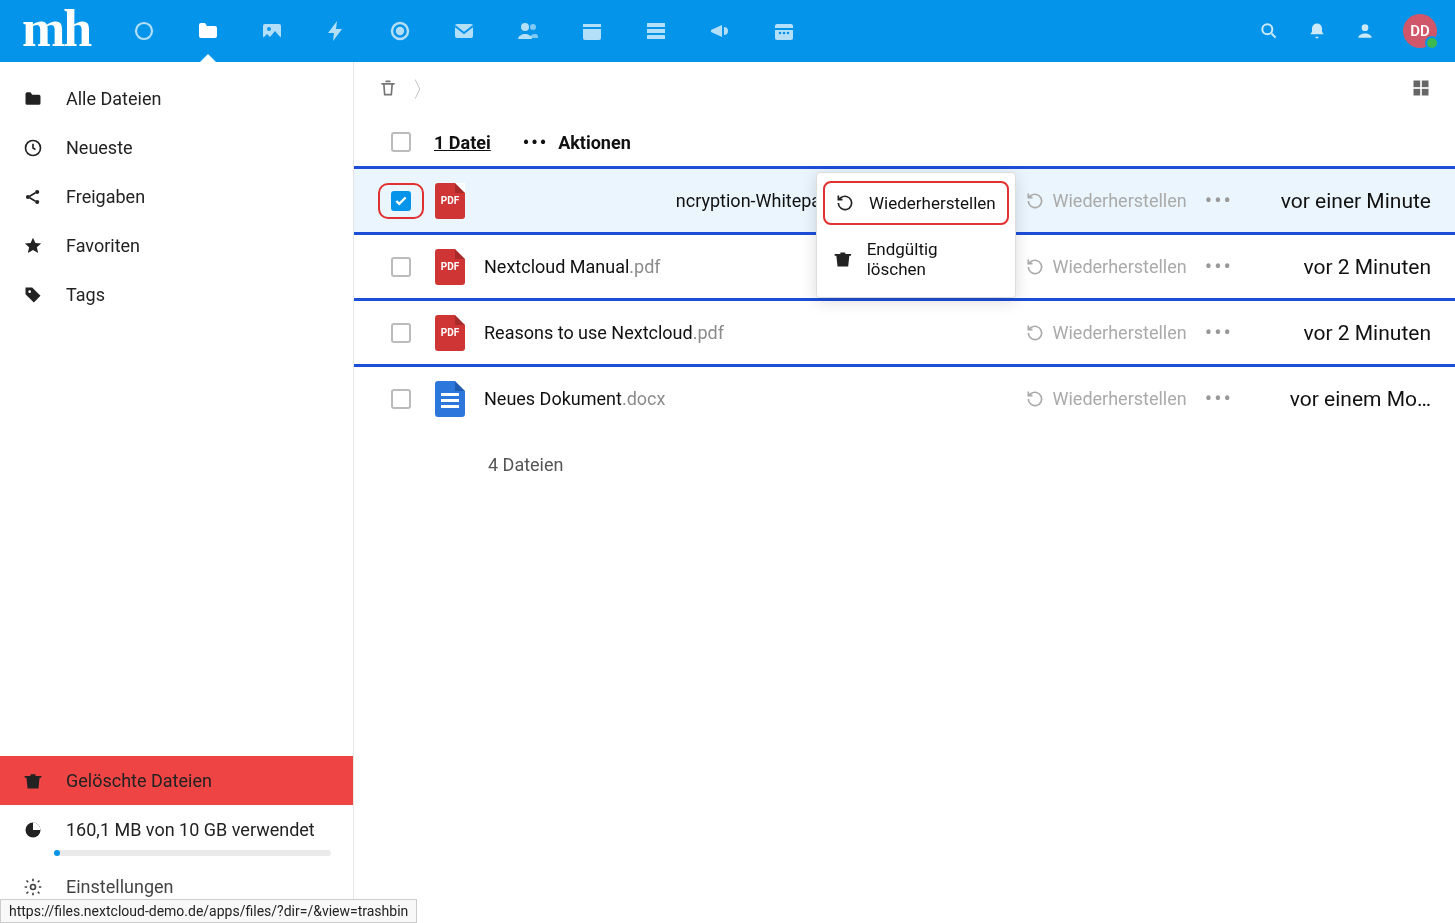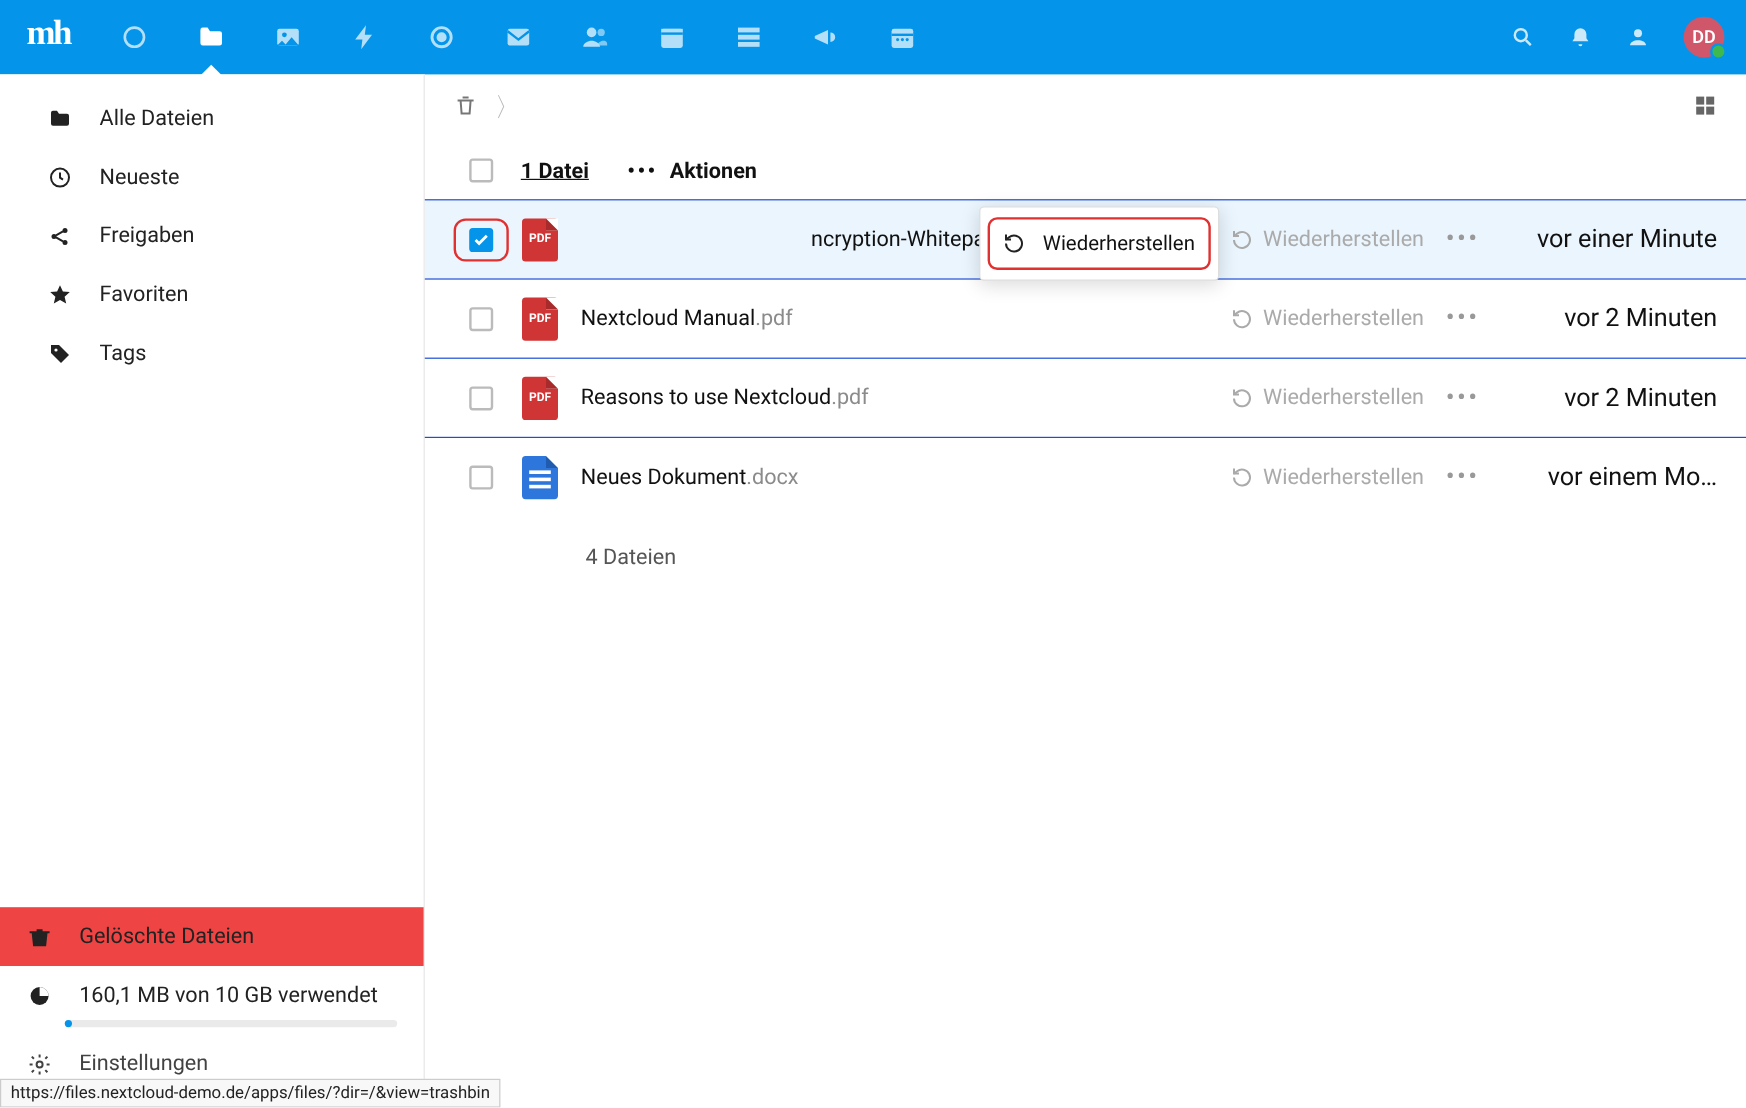--- a/index.html
+++ b/index.html
@@ -9,21 +9,21 @@
   .header {
     height: 62px;
     background: #0495ea;
     display: flex;
     align-items: center;
     padding: 0 10px;
     color: #fff;
   }
   .logo {
     font-family: Georgia, serif;
-    font-size: 29px;
+    font-size: 52px;
     font-weight: 700;
     letter-spacing: -2px;
     padding: 0 22px 6px 12px;
     cursor: pointer;
   }
   .nav-icons { display:flex; align-items:center; gap:0; }
   .nav-icon {
     width: 64px; height: 62px;
     display:flex; align-items:center; justify-content:center;
     opacity: 0.7;
@@ -55,21 +55,21 @@
   }
 
   
   .body { display:flex; height:calc(923px - 62px); position:relative; }
   .sidebar {
     width:354px;
     border-right:1px solid #e6e6e6;
     display:flex;flex-direction:column;
     background:#fff;
   }
-  .side-list { flex:1; padding:12px 0 0 0;margin-left:17px; }
+  .side-list { flex:1; padding:12px 0 0 0; }
   .side-item {
     display:flex;align-items:center;gap:22px;
     padding:14px 22px; font-size:18px; color:#222;
     cursor:pointer;
   }
   .side-item.active { background:#ef4444; }
   .side-icon { width:22px;display:flex;justify-content:center;color:#222; }
   .side-bottom { border-top:0; }
   .quota-bar { height:6px;background:#eaeaea;margin:8px 22px 0 54px;border-radius:3px;position:relative; }
   .quota-fill { position:absolute;left:0;top:0;height:100%;width:2%;background:#0495ea;border-radius:3px; }
@@ -93,21 +93,21 @@
     width:20px;height:20px;border:2px solid #bbb;border-radius:3px;
     background:#fff;cursor:pointer;display:flex;align-items:center;justify-content:center;
   }
   .chk.checked { background:#0495ea;border-color:#0495ea;color:#fff; }
   .hdr-count { margin-left:10px;font-weight:700;text-decoration:underline; }
   .hdr-actions { display:flex;align-items:center;margin-left:32px;gap:10px;font-weight:700;cursor:pointer; }
 
   .file-row {
     display:flex;align-items:center;
     height:66px;padding:0 24px;
-    border-top:1px solid #1d4ed8;
+    border-top:3px solid #1d4ed8;
   }
   .file-row.selected { background:#eaf5fd; }
   .col-check.highlighted { border:2px solid #e03030;border-radius:10px;padding:6px 4px; }
   .file-icon { width:40px;display:flex;justify-content:center;margin-left:6px;margin-right:14px; }
   .pdf-badge {
     width:30px;height:36px;border-radius:3px;background:#cf3535;
     color:#fff;font-size:10px;font-weight:700;display:flex;align-items:center;justify-content:center;
     position:relative;
   }
   .pdf-badge::before{
@@ -465,18 +465,24 @@
     <div class="footer-count">4 Dateien</div>
 
     <div class="ctx-menu">
       <div class="ctx-item highlighted">
         <svg class="i16" viewBox="0 0 24 24" fill="none" stroke="#222" stroke-width="2">
             <path d="M4 12a8 8 0 1 0 3-6.3L4 8"></path>
             <path d="M4 3v5h5"></path>
           </svg>
         <span>Wiederherstellen</span>
       </div>
+      <div class="ctx-item">
+        <svg class="i16" viewBox="0 0 24 24" fill="#222">
+            <path d="M4 7h16l-1.5 14h-13zM9 4h6v3H9zM2 6h20v2H2z"></path>
+          </svg>
+        <span>Endgültig löschen</span>
+      </div>
     </div>
 
   </div>
 
   <div class="status-bar">https://files.nextcloud-demo.de/apps/files/?dir=/&amp;view=trashbin</div>
 </div>
 
 </body></html>

